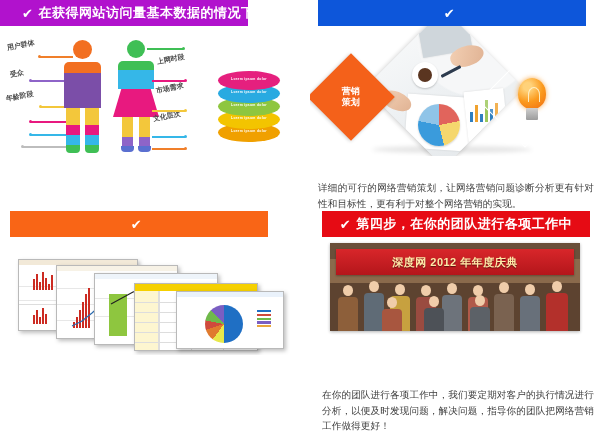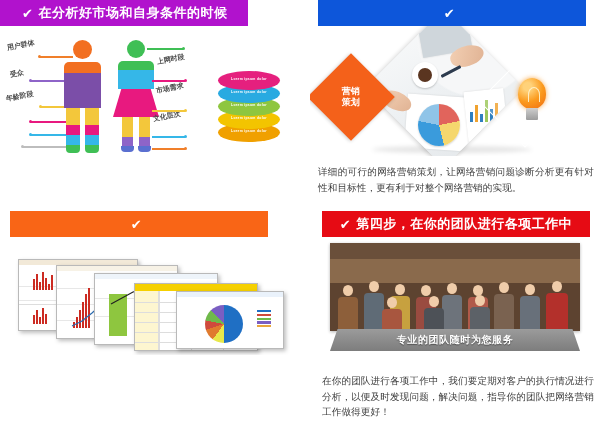--- a/index.html
+++ b/index.html
@@ -200,34 +200,34 @@
     color:#ffffff; font-size:10px; font-weight:bold; letter-spacing:.6px;
     text-shadow:0 1px 1px rgba(0,0,0,.45);
   }
 
   
   .copy {
     font-size:9.6px; color:#3d3d3d; line-height:1.62;
     text-align:justify; letter-spacing:.1px;
   }
   .c1 { position:absolute; left:6px;  top:172px; width:272px; }
-  .c2 { position:absolute; left:8px;  top:164px; width:276px;font-family:Liberation Serif, serif; }
+  .c2 { position:absolute; left:8px;  top:180px; width:276px;font-family:Liberation Serif, serif; }
   .c3 { position:absolute; left:6px;  top:158px; width:274px; }
-  .c4 { position:absolute; left:12px; top:162px; width:272px; }
+  .c4 { position:absolute; left:12px; top:176px; width:272px; }
 </style>
 </head>
 <body>
 
 <div class="page">
 
   <div class="panel p1">
 
     <div class="hdr purple left">
       <span class="tick">✔</span>
-      <span>在分析好市场和自身条件的时候</span>
+      <span>在获得网站访问量基本数据的情况下</span>
     </div>
 
     <div class="fig">
       <div class="ill1">
 
         <div class="lbl1" style="left:7px;  top:17px;">用户群体</div>
         <div class="lead" style="left:39px; top:30px; width:34px; background:#f07f2a;"></div>
         <div class="dot" style="left:38px; top:29px; background:#f07f2a;"></div>
 
         <div class="lbl1" style="left:10px; top:44px;">受众</div>
@@ -460,20 +460,23 @@
 
     <div class="hdr red ctr">
       <span class="tick">✔</span>
       <span>第四步，在你的团队进行各项工作中</span>
     </div>
 
     <div class="fig fig3">
       <div class="teamwrap">
 
         <div class="photo4">
+          <div class="banner">
+            <span>深度网 2012 年年度庆典</span>
+          </div>
 
           <div class="people">
             <div class="person" style="left:8px;  height:46px; width:20px;">
               <div class="pHead" style="top:0;"></div>
                 <div class="pBody" style="height:34px; background:#8d5f3a;"></div>
             </div>
             <div class="person" style="left:34px; height:50px; width:20px;">
               <div class="pHead" style="top:0;"></div>
                 <div class="pBody" style="height:38px; background:#5f6b76;"></div>
             </div>
@@ -514,23 +517,20 @@
               <div class="pHead" style="top:0;"></div>
                 <div class="pBody" style="height:23px; background:#4d5157;"></div>
             </div>
             <div class="person" style="left:140px;height:36px; width:20px;">
               <div class="pHead" style="top:0;"></div>
                 <div class="pBody" style="height:24px; background:#5c6167;"></div>
             </div>
           </div>
         </div>
 
-        <div class="pedestal">
-          <span>专业的团队随时为您服务</span>
-        </div>
 
       </div>
     </div>
 
     <div class="copy c4">在你的团队进行各项工作中，我们要定期对客户的执行情况进行分析，以便及时发现问题，解决问题，指导你的团队把网络营销工作做得更好！</div>
   </div>
 
 </div>
 
 </body></html>

